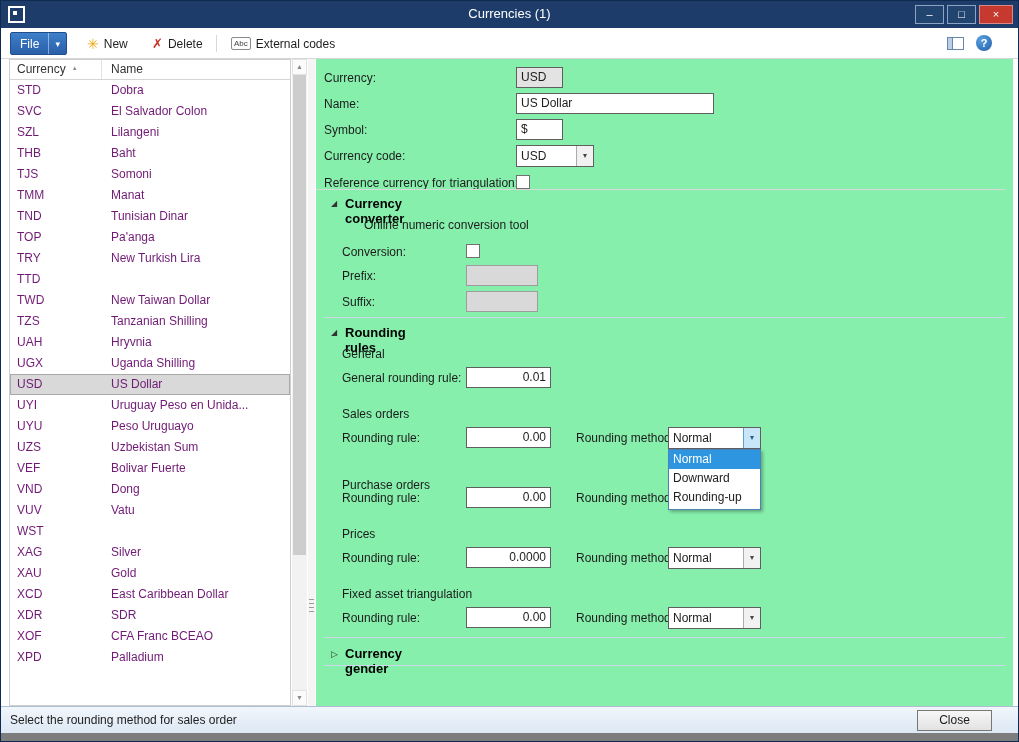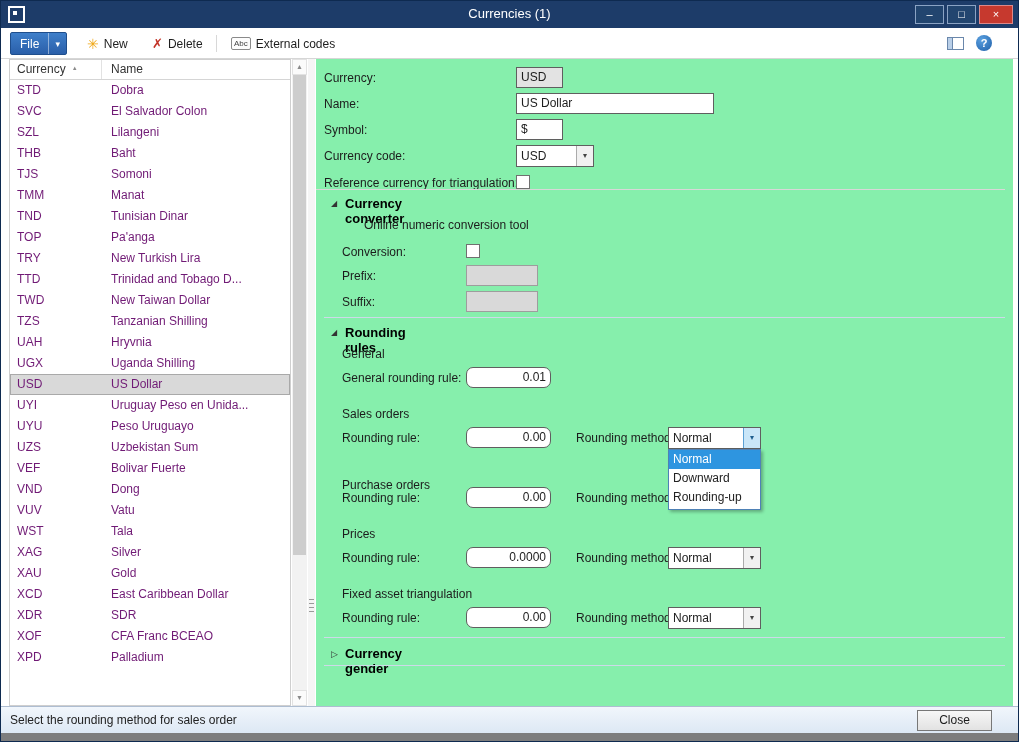--- a/index.html
+++ b/index.html
@@ -54,21 +54,21 @@
   .splitter { position:absolute; left:307px; top:0; width:7px; height:647px; background:#f5f5f5; cursor:col-resize; }
   .grip { position:absolute; left:1px; top:540px; width:5px; height:14px; background:repeating-linear-gradient(to bottom,#9a9a9a 0 1px,transparent 1px 4px); }
 
   
   .panel { position:absolute; left:315px; top:0; width:697px; height:647px; background:#86efac; font-size:12px; color:#1c1c1c; }
   .frow { position:absolute; left:0; right:0; height:22px; }
   .lbl { position:absolute; top:4px; white-space:nowrap; }
   .field { position:absolute; top:0; height:21px; border:1px solid #5f5f5f; background:#fff; line-height:19px; padding:0 4px; }
   .ro { background:#e3e3e3; }
   .dis { background:#d9d9d9; border-color:#9d9d9d; }
-  .num { text-align:right;border-radius:7px; }
+  .num { text-align:right; }
   .checkbox { position:absolute; top:3px; width:14px; height:14px; border:1px solid #707070; background:#fff; cursor:pointer; }
   .combo { position:absolute; top:0; height:22px; border:1px solid #5f5f5f; background:#fff; display:flex; cursor:pointer; }
   .combo-val { flex:1; line-height:20px; padding:0 4px; white-space:nowrap; overflow:hidden; }
   .combo-arrow { width:17px; border-left:1px solid #ababab; background:#f1f1f1; text-align:center; font-size:8px; line-height:20px; color:#444; }
   .combo.open .combo-arrow { background:#c9e6f8; border-left-color:#5ba0d4; color:#1e5e8e; }
   .hline { position:absolute; left:0; right:8px; height:1px; background:#d8d8d8; }
   .secline { position:absolute; left:8px; right:8px; height:1px; background:#cdd9e8; }
   .sec-hdr { position:absolute; left:0; height:20px; cursor:pointer; }
   .tri { position:absolute; left:15px; top:4px; font-size:8px; color:#333; }
   .sec-title { position:absolute; left:29px; top:1px; font-size:13px; font-weight:bold; color:#000; }
@@ -169,21 +169,20 @@
           <div class="grid-row">
           <span class="cell-code">TOP</span>
           <span class="cell-name">Pa'anga</span>
         </div>
           <div class="grid-row">
           <span class="cell-code">TRY</span>
           <span class="cell-name">New Turkish Lira</span>
         </div>
           <div class="grid-row">
           <span class="cell-code">TTD</span>
-          <span class="cell-name">Trinidad and Tobago D...</span>
         </div>
           <div class="grid-row">
           <span class="cell-code">TWD</span>
           <span class="cell-name">New Taiwan Dollar</span>
         </div>
           <div class="grid-row">
           <span class="cell-code">TZS</span>
           <span class="cell-name">Tanzanian Shilling</span>
         </div>
           <div class="grid-row">
@@ -217,21 +216,20 @@
           <div class="grid-row">
           <span class="cell-code">VND</span>
           <span class="cell-name">Dong</span>
         </div>
           <div class="grid-row">
           <span class="cell-code">VUV</span>
           <span class="cell-name">Vatu</span>
         </div>
           <div class="grid-row">
           <span class="cell-code">WST</span>
-          <span class="cell-name">Tala</span>
         </div>
           <div class="grid-row">
           <span class="cell-code">XAG</span>
           <span class="cell-name">Silver</span>
         </div>
           <div class="grid-row">
           <span class="cell-code">XAU</span>
           <span class="cell-name">Gold</span>
         </div>
           <div class="grid-row">

